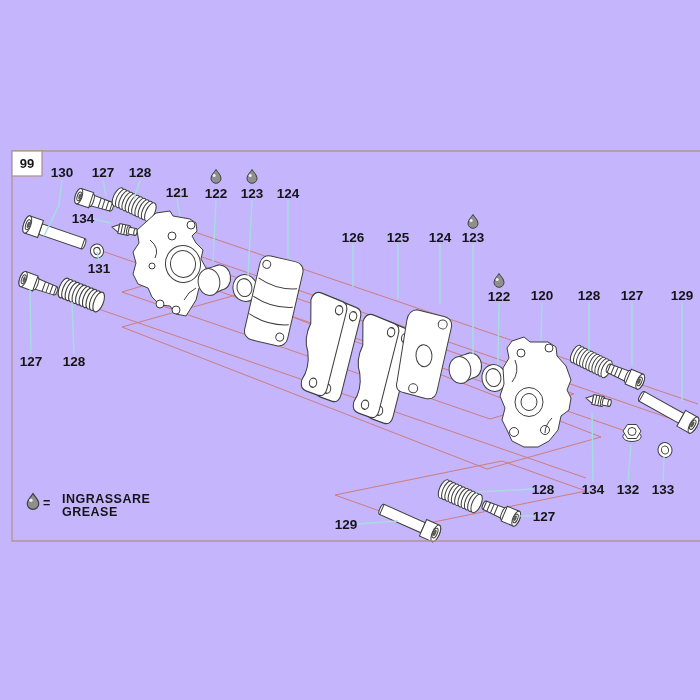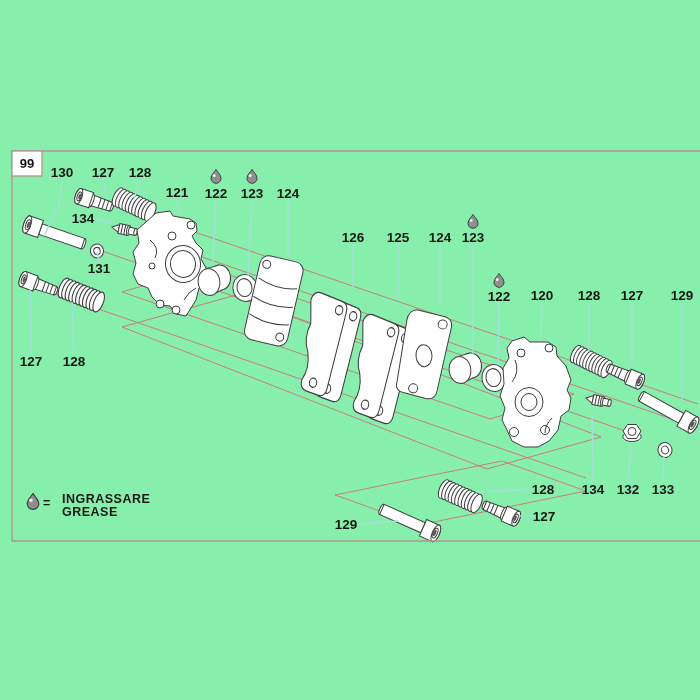--- a/index.html
+++ b/index.html
@@ -1,16 +1,16 @@
 <!DOCTYPE html>
 <html><head>
 <meta charset="utf-8">
 <style>
   html,body{margin:0;padding:0;background:#ffffff;}
-  .stage{position:relative;width:700px;height:700px;background:#86efac;overflow:hidden;}
+  .stage{position:relative;width:700px;height:700px;background:#c4b5fd;overflow:hidden;}
   svg{position:absolute;left:0;top:0;}
   text{font-family:"Liberation Sans","DejaVu Sans",sans-serif;font-weight:bold;fill:#151515;}
   .lbl{font-size:13.5px;}
   .ref{font-size:13px;}
   .legend-txt{font-size:12.5px;letter-spacing:.5px;}
   .part{fill:#ffffff;stroke:#3f3f3f;stroke-width:1;}
   .thin{fill:none;stroke:#3f3f3f;stroke-width:1;}
 </style>
 </head>
 <body>

